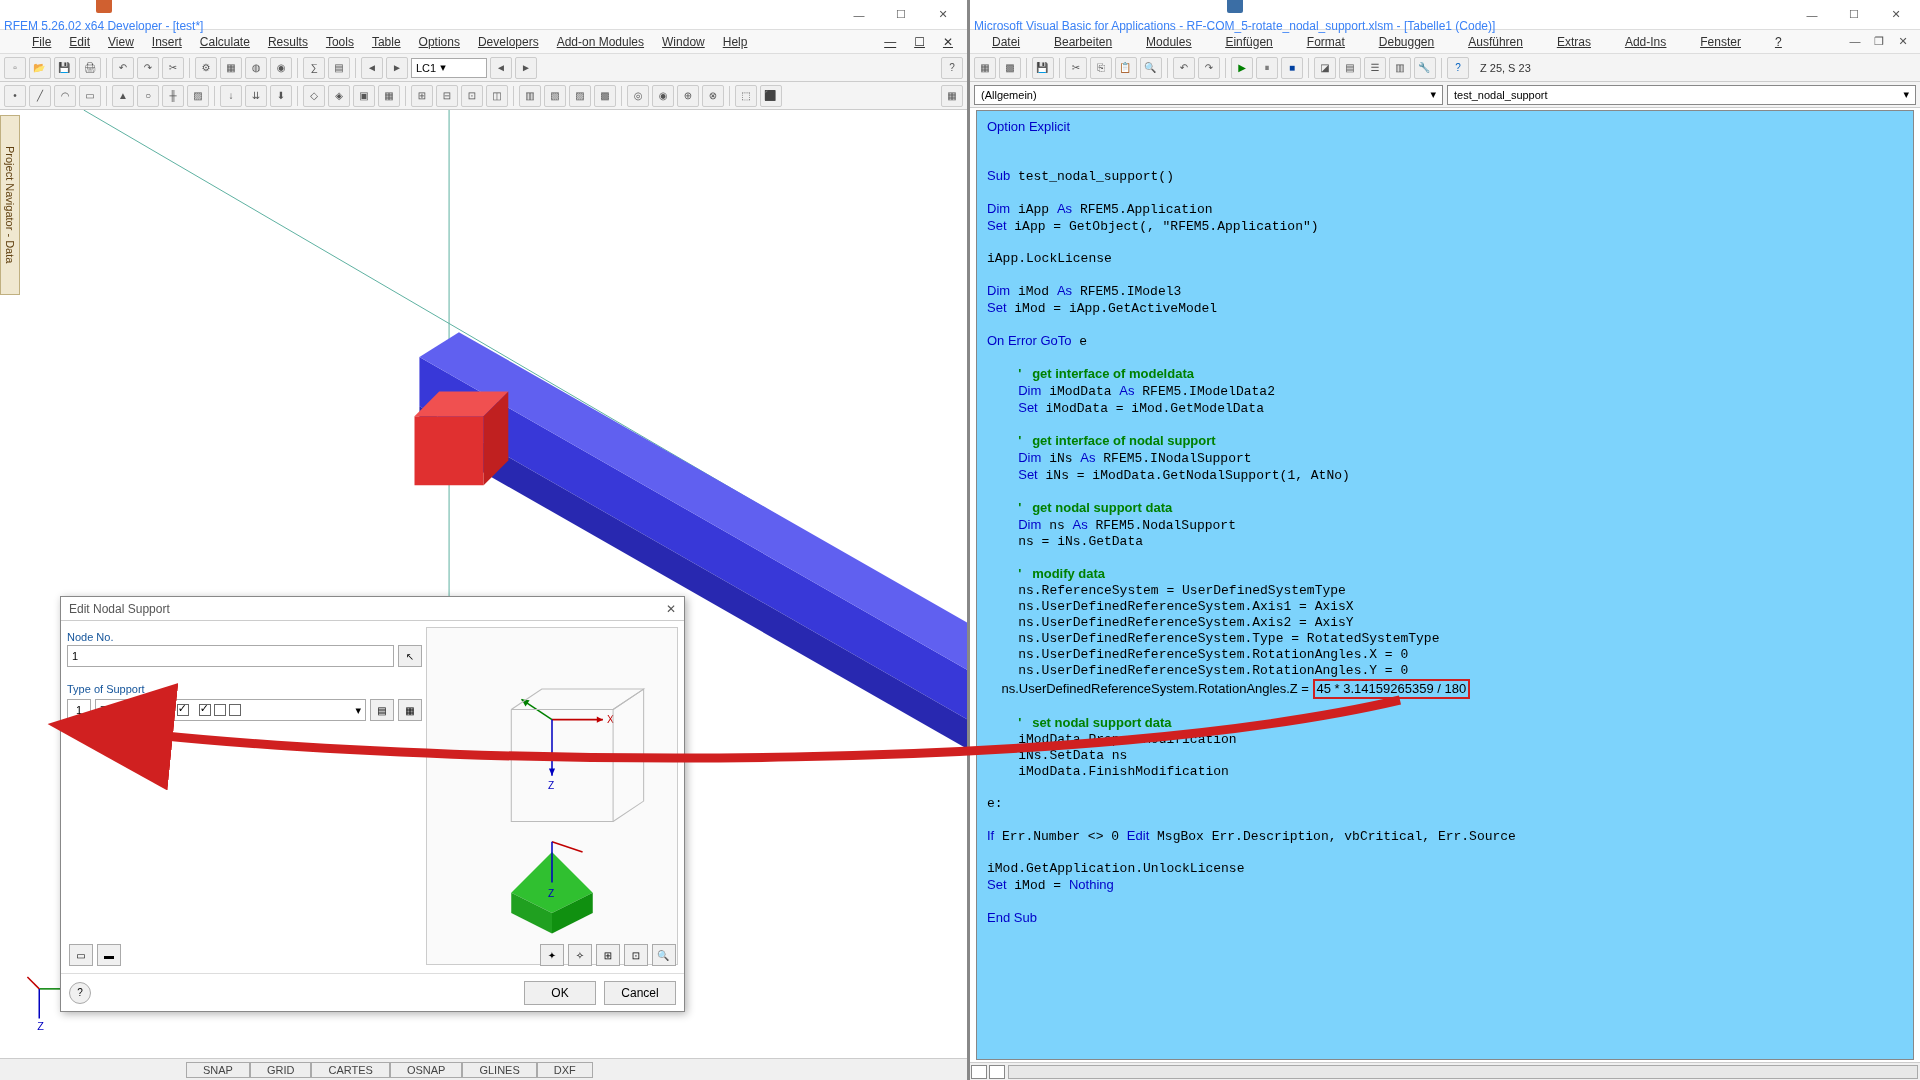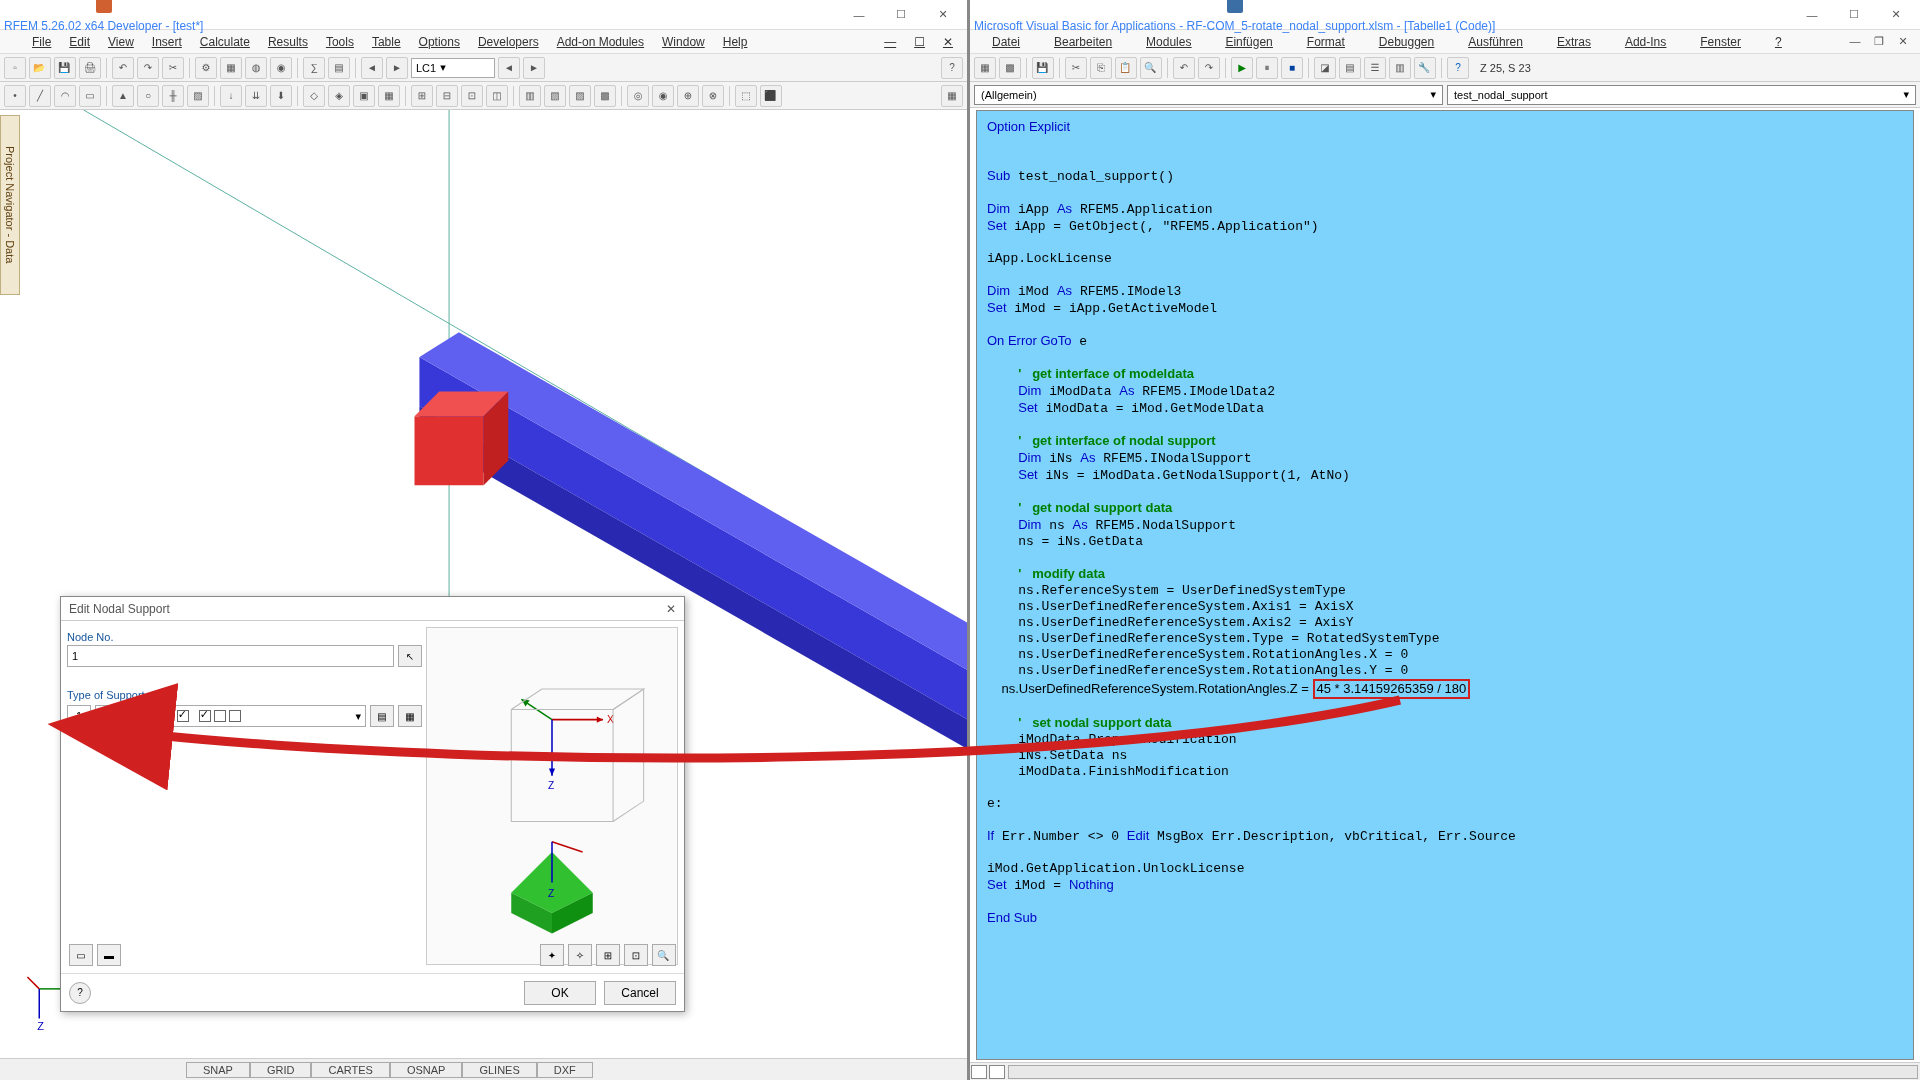--- a/index.html
+++ b/index.html
@@ -125,21 +125,21 @@
       <div class="tbtn">⚙</div>
       <div class="tbtn">▦</div>
       <div class="tbtn">◍</div>
       <div class="tbtn">◉</div>
       <div class="tsep"></div>
       <div class="tbtn">∑</div>
       <div class="tbtn">▤</div>
       <div class="tsep"></div>
       <div class="tbtn">◄</div>
       <div class="tbtn">►</div>
-      <div class="tdrop" style="width:84px">
+      <div class="tdrop" style="width:76px">
           <span>LC1</span>
           <span>▾</span>
         </div>
       <div class="tbtn">◄</div>
       <div class="tbtn">►</div>
       <div style="flex:1"></div>
       <div class="tbtn">?</div>
     </div>
     <div class="toolbar">
       <div class="tbtn">•</div>
@@ -218,21 +218,21 @@
         <span>Edit Nodal Support</span>
         <span style="cursor:default">✕</span>
       </div>
       <div class="dialog-body">
         <div class="dialog-left">
           <div class="group-label">Node No.</div>
           <div class="input-row">
             <input class="txt-input" value="1" style="">
             <div class="small-btn">↖</div>
           </div>
-          <div class="group-label" style="margin-top:22px">Type of Support</div>
+          <div class="group-label" style="margin-top:16px">Type of Support</div>
           <div class="type-row">
             <input class="type-num" value="1" style="">
             <div class="type-combo">
               <span>Z 45.0 °</span>
               <span style="display:flex;gap:3px;margin-left:6px">
                 <span class="cb checked"></span>
                 <span class="cb checked"></span>
                 <span class="cb checked"></span>
               </span>
               <span style="width:6px"></span>

